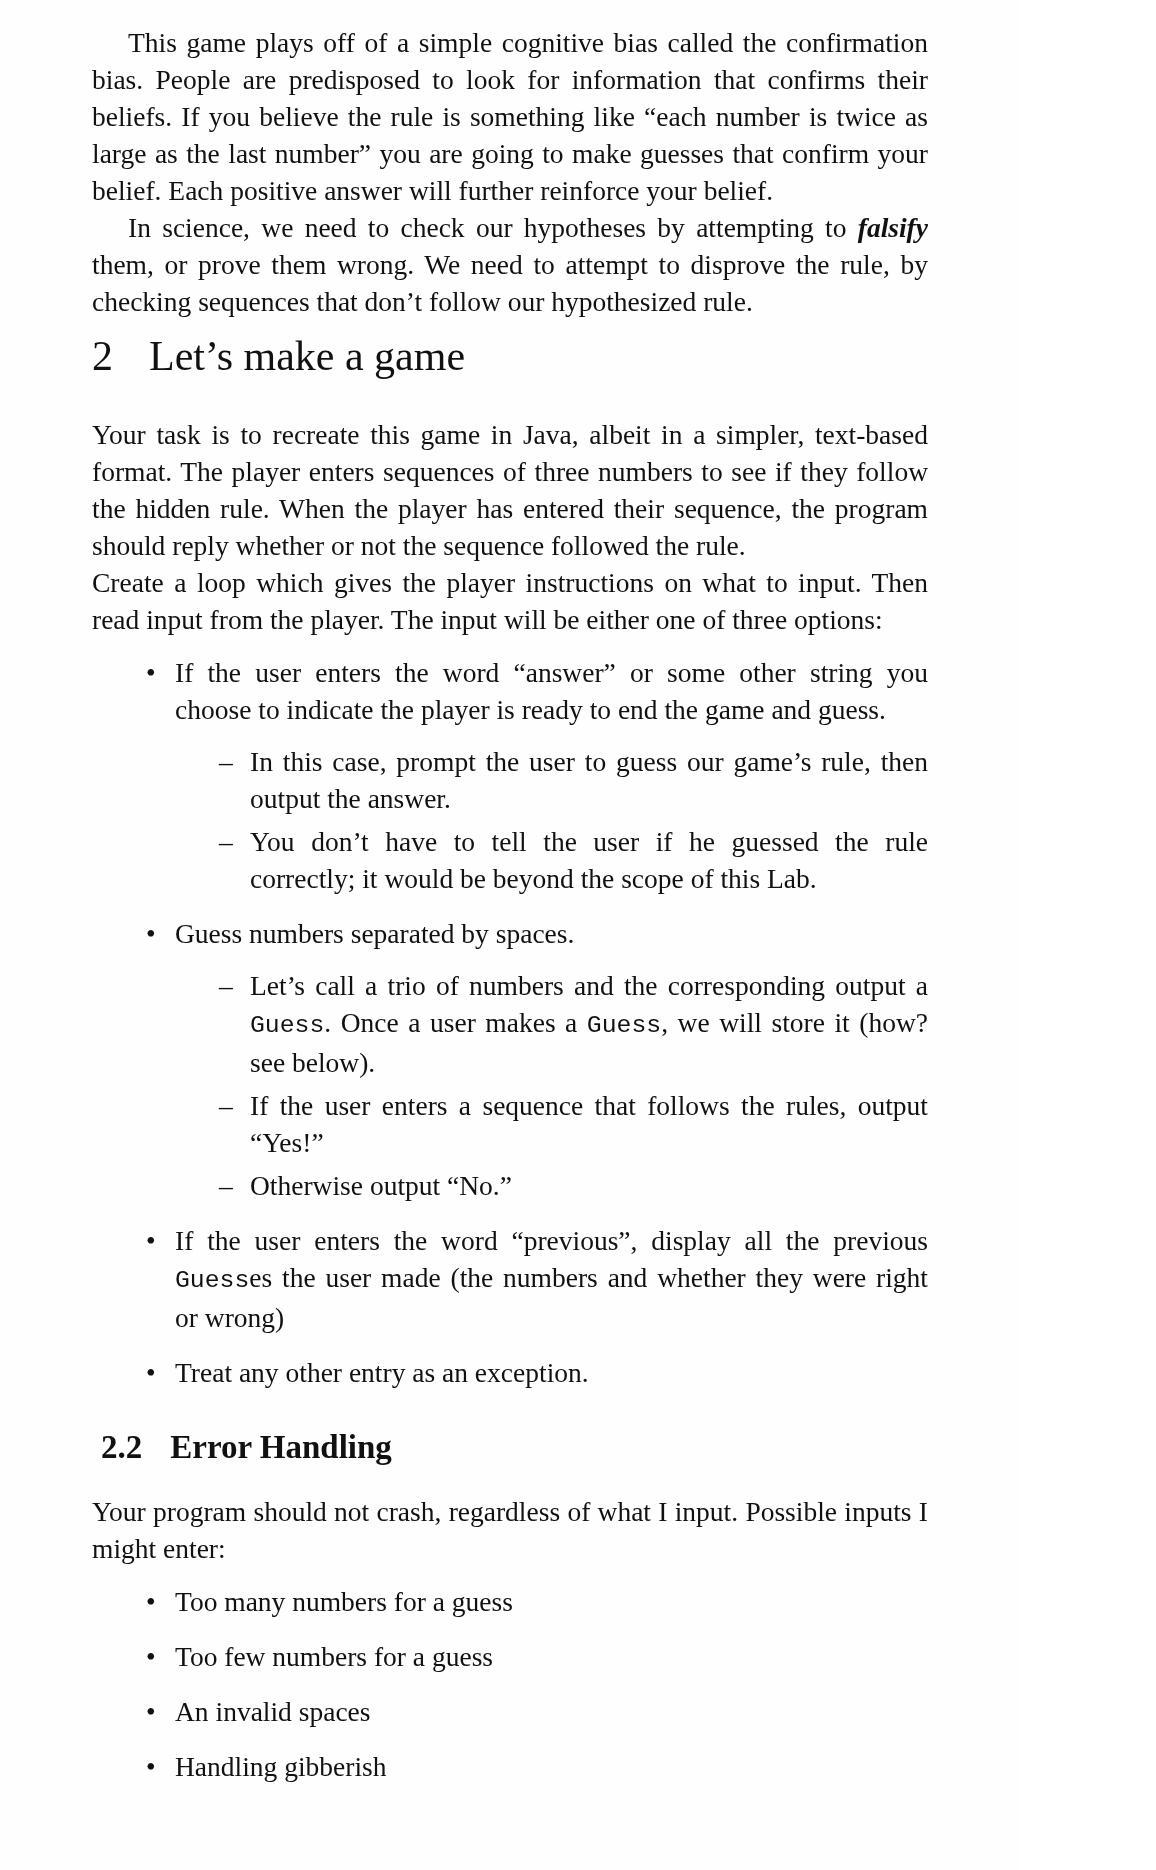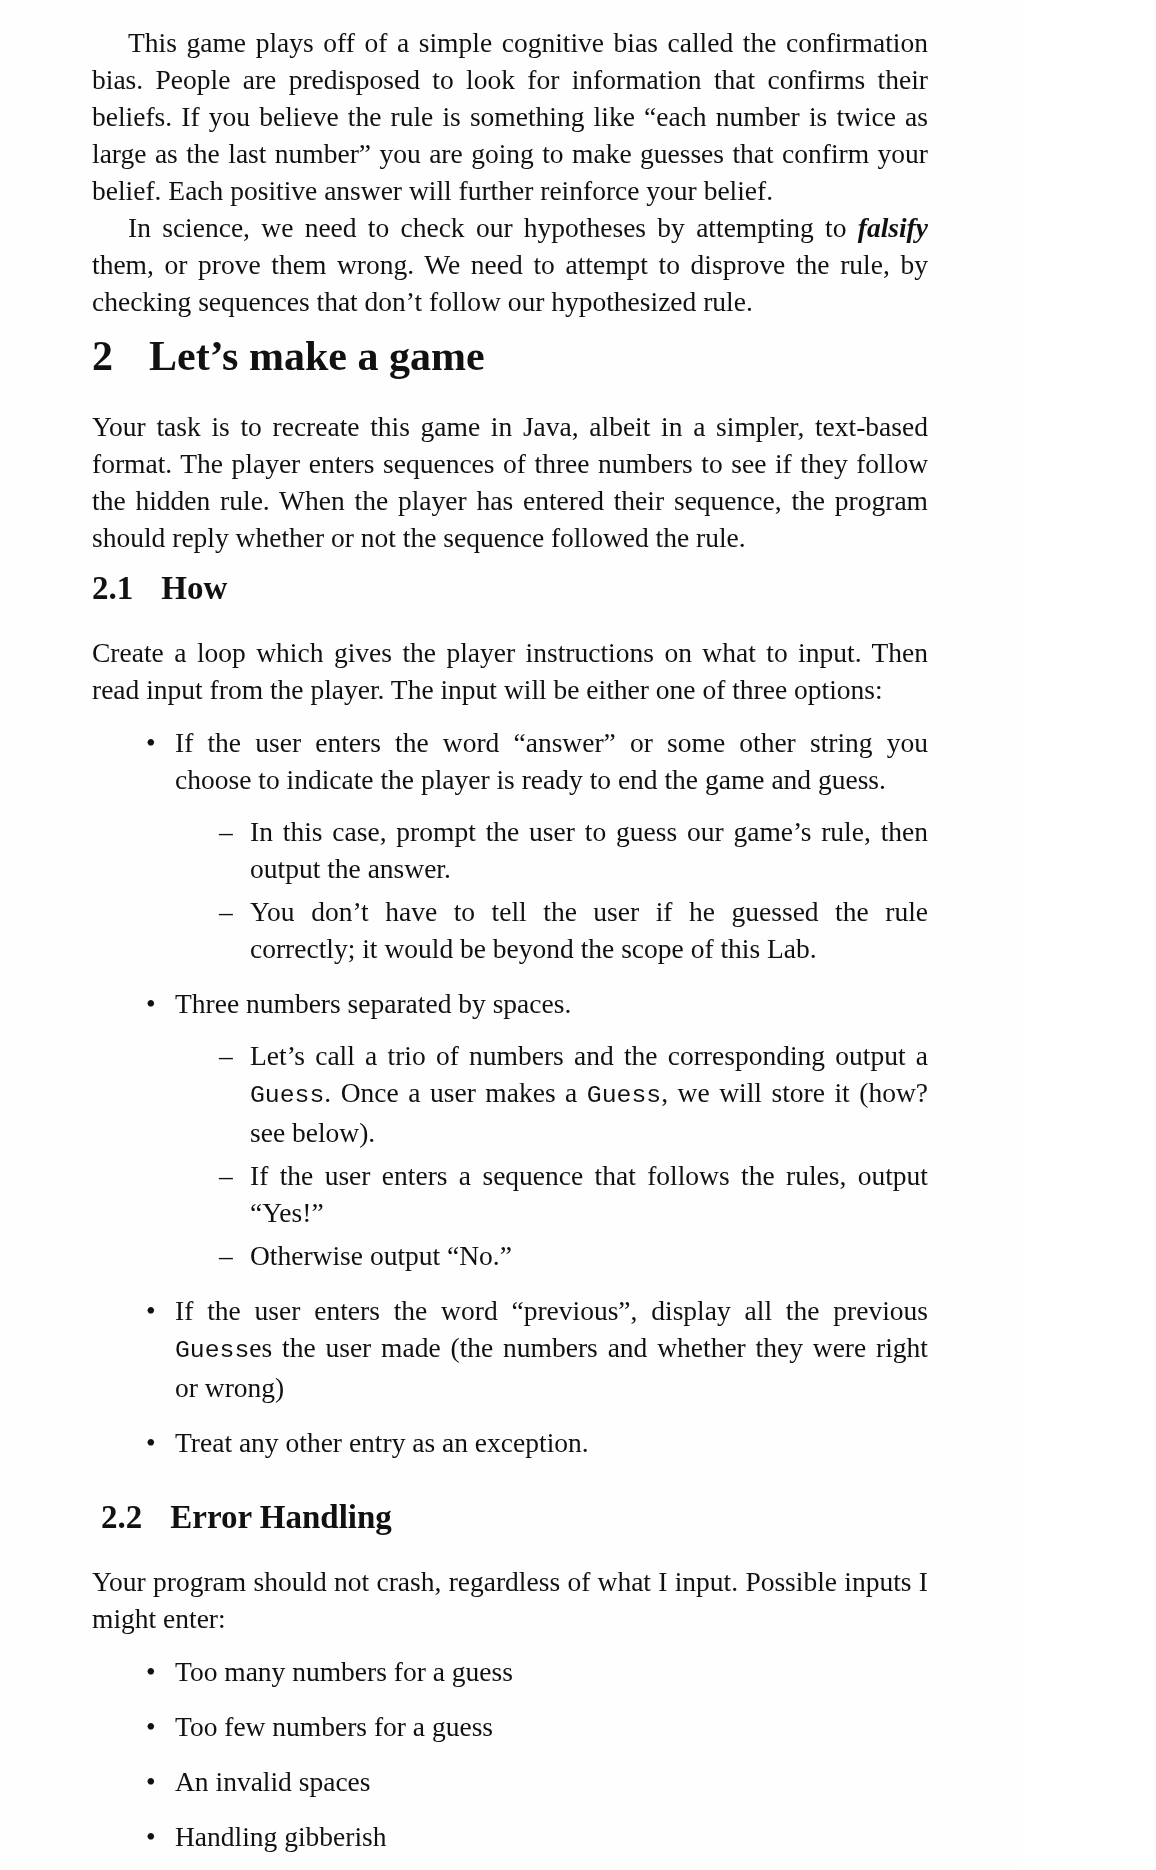--- a/index.html
+++ b/index.html
@@ -19,22 +19,22 @@
     font-size: 27.5px;
     line-height: 37px;
     text-align: justify;
     overflow: hidden;
   }
   p { margin: 0; }
   p.indent { text-indent: 36px; }
   h2.sec {
     font-size: 42px;
     line-height: 48px;
-    font-weight: bold;
-    margin: 12px 0 28px 0;
+    font-weight: normal;
+    margin: 12px 0 36px 0;
     text-align: left;
   }
   h2.sec .num { margin-right: 36px; }
   h3.subsec {
     font-size: 33px;
     line-height: 40px;
     font-weight: bold;
     margin: 12px 0 26px 0;
     text-align: left;
   }
@@ -86,38 +86,37 @@
 
   <p class="indent">This game plays off of a simple cognitive bias called the confirmation bias. People are predisposed to look for information that confirms their beliefs. If you believe the rule is something like “each number is twice as large as the last number” you are going to make guesses that confirm your belief. Each positive answer will further reinforce your belief.</p>
 
   <p class="indent"><span>In science, we need to check our hypotheses by attempting to </span><em class="it">falsify</em><span> them, or prove them wrong. We need to attempt to disprove the rule, by checking sequences that don’t follow our hypothesized rule.</span></p>
 
   <h2 class="sec"><span class="num">2</span><span class="title">Let’s make a game</span></h2>
 
   <p>Your task is to recreate this game in Java, albeit in a simpler, text-based format. The player enters sequences of three numbers to see if they follow the hidden rule. When the player has entered their sequence, the program should reply whether or not the sequence followed the rule.</p>
 
 
-  <h3 class="subsec"><span class="num">2.1</span><span class="title">How</span></h3>
 
   <p>Create a loop which gives the player instructions on what to input. Then read input from the player. The input will be either one of three options:</p>
 
   <ul class="l1">
     <li>
       <span class="marker1">•</span><span>If the user enters the word “answer” or some other string you choose to indicate the player is ready to end the game and guess.</span>
       <ul class="l2">
         <li>
           <span class="marker2">–</span><span>In this case, prompt the user to guess our game’s rule, then output the answer.</span>
         </li>
         <li>
           <span class="marker2">–</span><span>You don’t have to tell the user if he guessed the rule correctly; it would be beyond the scope of this Lab.</span>
         </li>
       </ul>
     </li>
     <li>
-      <span class="marker1">•</span><span>Three numbers separated by spaces.</span>
+      <span class="marker1">•</span><span>Guess numbers separated by spaces.</span>
       <ul class="l2">
         <li>
           <span class="marker2">–</span><span>Let’s call a trio of numbers and the corresponding output a </span><code class="tt">Guess</code><span>. Once a user makes a </span><code class="tt">Guess</code><span>, we will store it (how? see below).</span>
         </li>
         <li>
           <span class="marker2">–</span><span>If the user enters a sequence that follows the rules, output “Yes!”</span>
         </li>
         <li>
           <span class="marker2">–</span><span>Otherwise output “No.”</span>
         </li>

